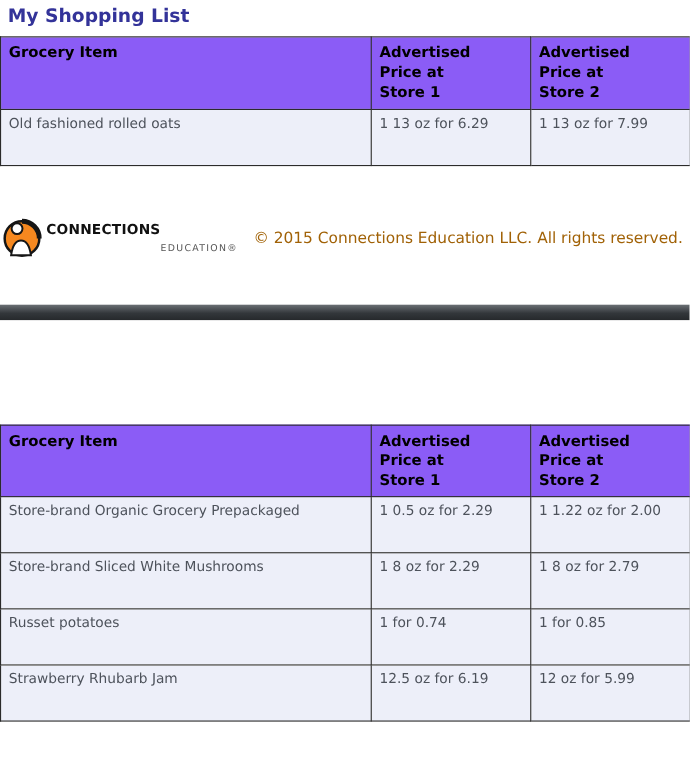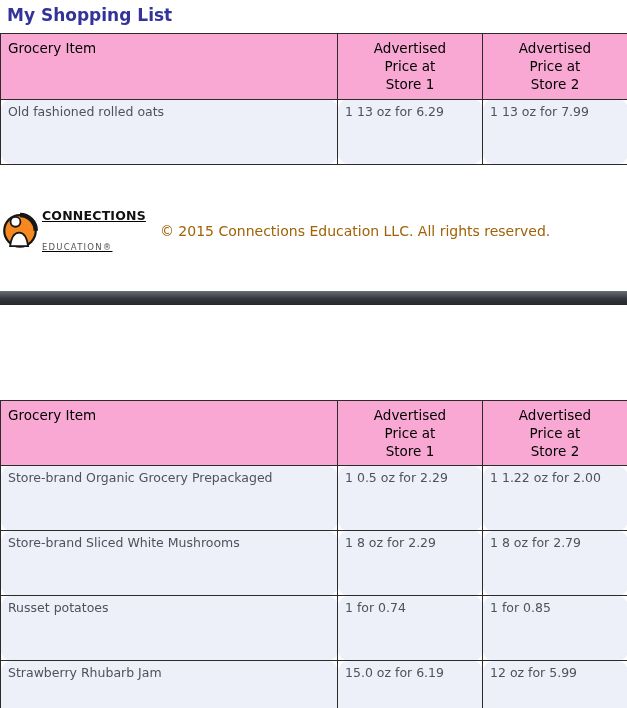--- a/index.html
+++ b/index.html
@@ -19,54 +19,53 @@
   }
   table.grocery {
     border-collapse: collapse;
     width: 627px;
     table-layout: fixed;
   }
   table.grocery th, table.grocery td {
     border: 1px solid #2b2b2b;
   }
   table.grocery th {
-    background: #f9a8d4;
+    background: #8b5cf6;
     color: #000000;
     font-size: 13.5px;
-    font-weight: normal;
+    font-weight: bold;
     vertical-align: top;
     padding: 5px 7px;
     white-space: pre-line;
     line-height: 1.35;
   }
   table.grocery th.col-item  { width: 337px; text-align: left; }
-  table.grocery th.col-price { width: 145px; text-align: center; }
+  table.grocery th.col-price { width: 145px; text-align: left; }
   table.grocery td {
     background: #edeff9;
     color: #4d525b;
     font-size: 12.5px;
     vertical-align: top;
     padding: 4px 7px;
-    height: 65px;
+    height: 51px;
     line-height: 1.3;
     overflow: hidden;
-    border-radius: 11px;
   }
   .footer {
     display: flex;
     align-items: center;
     margin: 46px 0 0 2px;
     height: 40px;
   }
   .logo {
     display: flex;
     align-items: center;
     gap: 4px;
   }
-  .logo-text { display: flex; flex-direction: column; line-height: 1.1; text-decoration: underline; }
+  .logo-text { display: flex; flex-direction: row; line-height: 1.1; }
   .logo-line1 {
     font-weight: bold;
     font-size: 12.5px;
     color: #111111;
     letter-spacing: 0.2px;
   }
   .logo-line2 {
     font-size: 8.5px;
     color: #555555;
     letter-spacing: 1.2px;
@@ -157,20 +156,20 @@
             <td>1 8 oz for 2.29</td>
             <td>1 8 oz for 2.79</td>
           </tr>
           <tr>
             <td>Russet potatoes</td>
             <td>1 for 0.74</td>
             <td>1 for 0.85</td>
           </tr>
           <tr>
             <td>Strawberry Rhubarb Jam</td>
-            <td>15.0 oz for 6.19</td>
+            <td>12.5 oz for 6.19</td>
             <td>12 oz for 5.99</td>
           </tr>
         </tbody>
     </table>
   </div>
 
 </div>
 
 </body></html>

